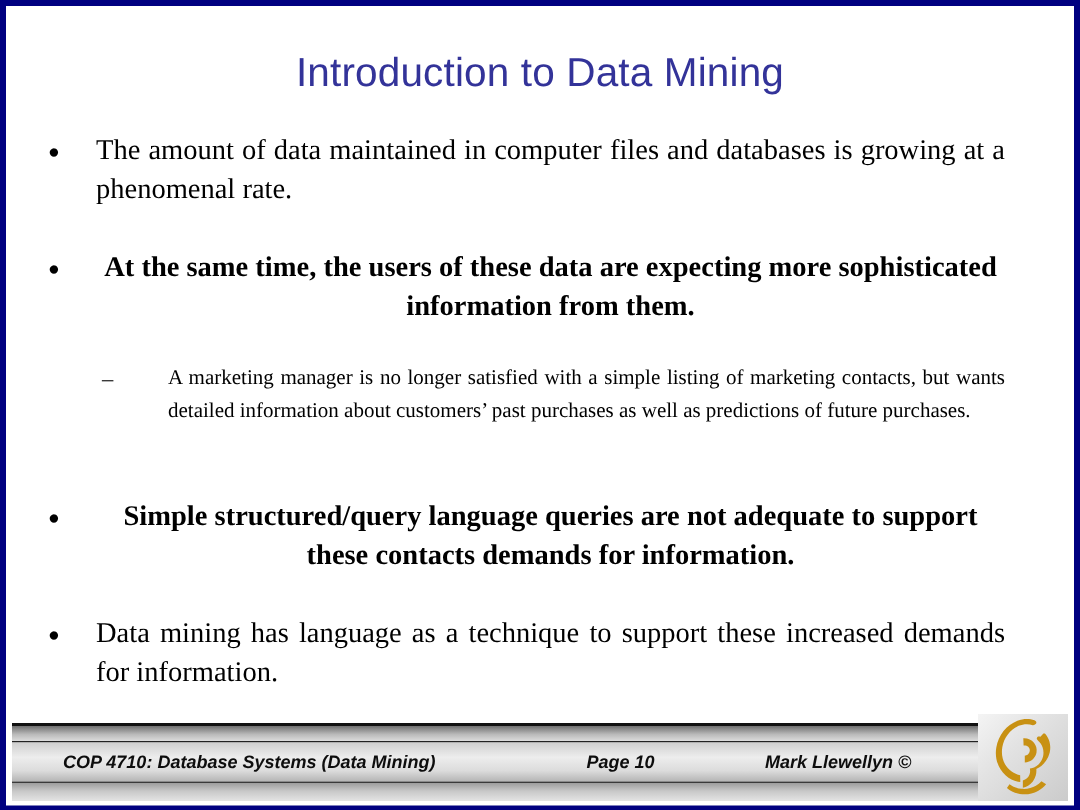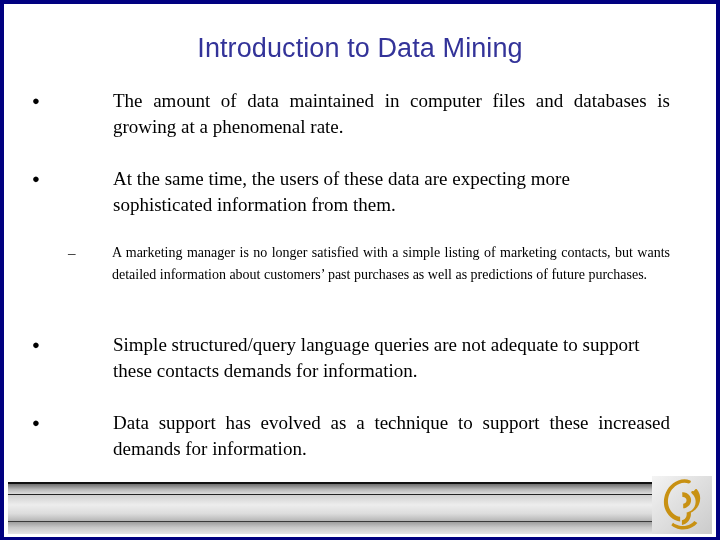--- a/index.html
+++ b/index.html
@@ -66,28 +66,29 @@
     position: absolute;
     left: 0;
     top: 0;
     width: 16px;
     font-family: "Liberation Serif", "DejaVu Serif", serif;
     font-size: 13px;
     line-height: 26px;
     text-align: left;
   }
   .l1 .txt {
-    margin-left: 81px;
+    margin-left: 32px;
     font-size: 19px;
     line-height: 26px;
     text-align: justify;
     text-justify: inter-word;
   }
   .l1 .txt.noj {
-    text-align: left;
+    text-align: center;
+    font-weight: bold;
   }
 
   
   .l2 {
     left: 64px;
     width: 602px;
   }
   .l2 .marker {
     position: absolute;
     left: 0;
@@ -222,33 +223,38 @@
       <div class="txt">A marketing manager is no longer satisfied with a simple listing of marketing contacts, but wants detailed information about customers’ past purchases as well as predictions of future purchases.</div>
     </div>
 
     <div class="bullet-row l1" id="b3">
       <span class="marker">●</span>
       <div class="txt noj">Simple structured/query language queries are not adequate to support these contacts demands for information.</div>
     </div>
 
     <div class="bullet-row l1" id="b4">
       <span class="marker">●</span>
-      <div class="txt">Data support has evolved as a technique to support these increased demands for information.</div>
+      <div class="txt">Data mining has language as a technique to support these increased demands for information.</div>
     </div>
 
   </div>
 
   <div id="footer">
     <div class="rule-dark"></div>
     <div class="band-a"></div>
     <div class="rule-mid"></div>
     <div class="band-b"></div>
     <div class="rule-mid2"></div>
     <div class="band-c"></div>
 
+    <div id="footer-text">
+      <span id="footer-course">COP 4710: Database Systems  (Data Mining)</span>
+      <span id="footer-page">Page 10</span>
+      <span id="footer-author">Mark Llewellyn ©</span>
+    </div>
   </div>
 
   <div id="logo-box">
     <svg width="60" height="58" viewBox="0 0 60 58" xmlns="http://www.w3.org/2000/svg">
       <g fill="#c89113">
         <path d="M36.5 7.5c-2.6-1.1-6.2-1.0-9.4 0.4C21.4 10.4 17.3 15.6 16.2 22.2
                  c-1.0 6.0 0.9 11.6 5.0 15.2 2.0 1.8 4.3 2.9 6.9 3.4
                  l0.1 4.6 c-3.6-0.4-7.0-1.9-9.7-4.4 C13.3 36.2 11.0 29.4 12.2 22.3
                  C13.6 14.0 19.0 7.4 26.3 4.5 c3.9-1.5 8.0-1.6 11.3-0.3
                  c0.9 0.4 1.4 0.9 1.3 1.6 c-0.1 0.9-1.0 1.4-2.4 1.7z"></path>

